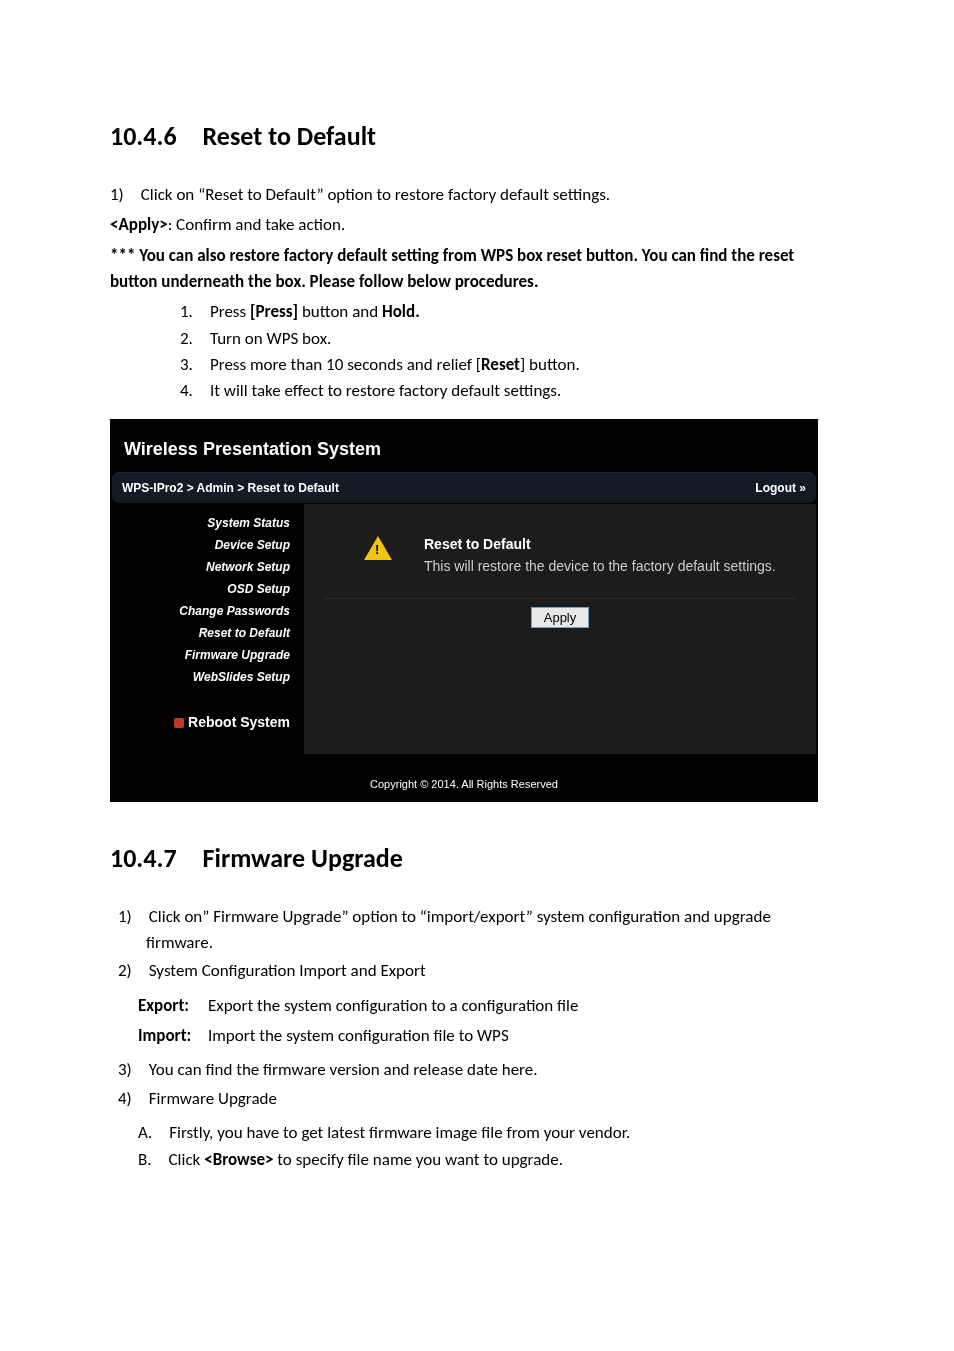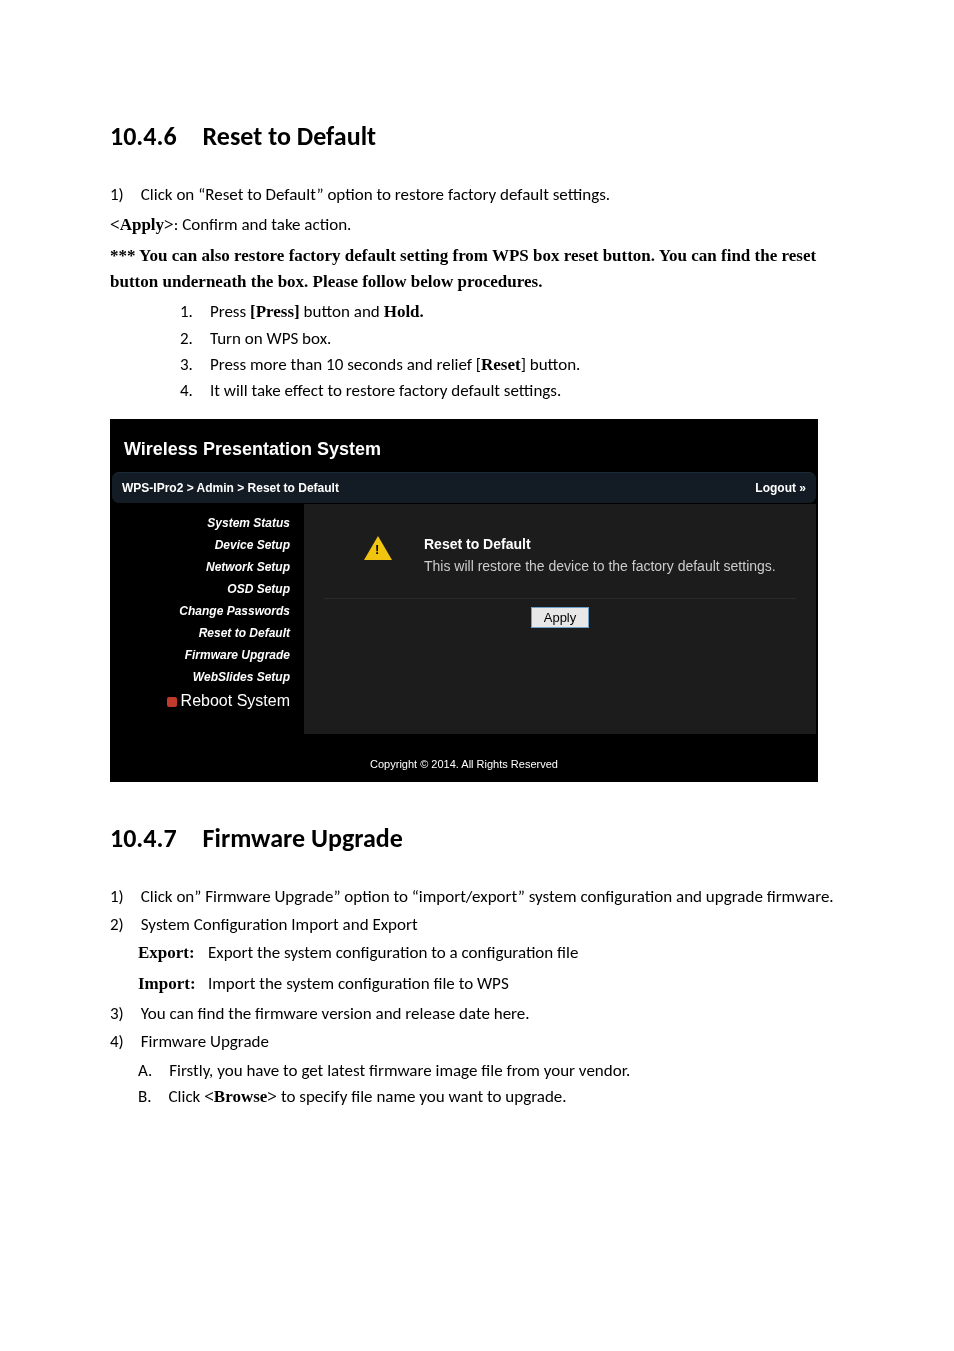--- a/index.html
+++ b/index.html
@@ -22,21 +22,21 @@
   }
   .num-gap { display: inline-block; width: 26px; }
   p, li { font-size: 17px; line-height: 1.55; }
   p { margin: 0 0 4px 0; }
   .indent-ol {
     list-style: none;
     padding-left: 70px;
     margin: 4px 0 14px 0;
   }
   .indent-ol li { margin: 0; }
-  .bold { font-weight: bold; font-family: Liberation Serif, serif; }
+  .bold { font-weight: bold; }
 
   
   .admin-panel {
     width: 704px;
     margin: 14px 0 40px 0;
     border: 2px solid #000;
     background: #000;
     font-family: Arial, sans-serif;
   }
   .panel-title {
@@ -73,23 +73,24 @@
     text-align: right;
     color: #fff;
     font-size: 12px;
     font-weight: bold;
     padding: 4px 14px;
     font-style: italic;
   }
   .sidebar-reboot {
     text-align: right;
     color: #fff;
-    font-size: 16px;
-    font-weight: normal;
+    font-size: 14px;
+    font-weight: bold;
     padding: 4px 14px;
+    margin-top: 22px;
   }
   .sidebar-reboot .reboot-icon {
     display: inline-block;
     width: 10px;
     height: 10px;
     background: #c0392b;
     border-radius: 2px;
     margin-right: 4px;
     vertical-align: middle;
   }
@@ -141,21 +142,21 @@
     color: #fff;
     text-align: center;
     font-size: 11px;
     padding: 24px 0 10px 0;
   }
 
   
   ol.main-list {
     list-style: none;
     padding: 0;
-    margin: 0;
+    margin: 8px;
   }
   ol.main-list > li { margin-bottom: 2px; padding-left: 28px; text-indent: -28px; }
   .labelpad { display:inline-block; width:70px; text-indent:0; }
   .sub-list-alpha {
     list-style: none;
     padding-left: 28px;
     margin: 2px 0;
   }
   .sub-list-alpha li { text-indent: -24px; padding-left: 24px; }
   .body-indent { padding-left:28px; text-indent:0; }

